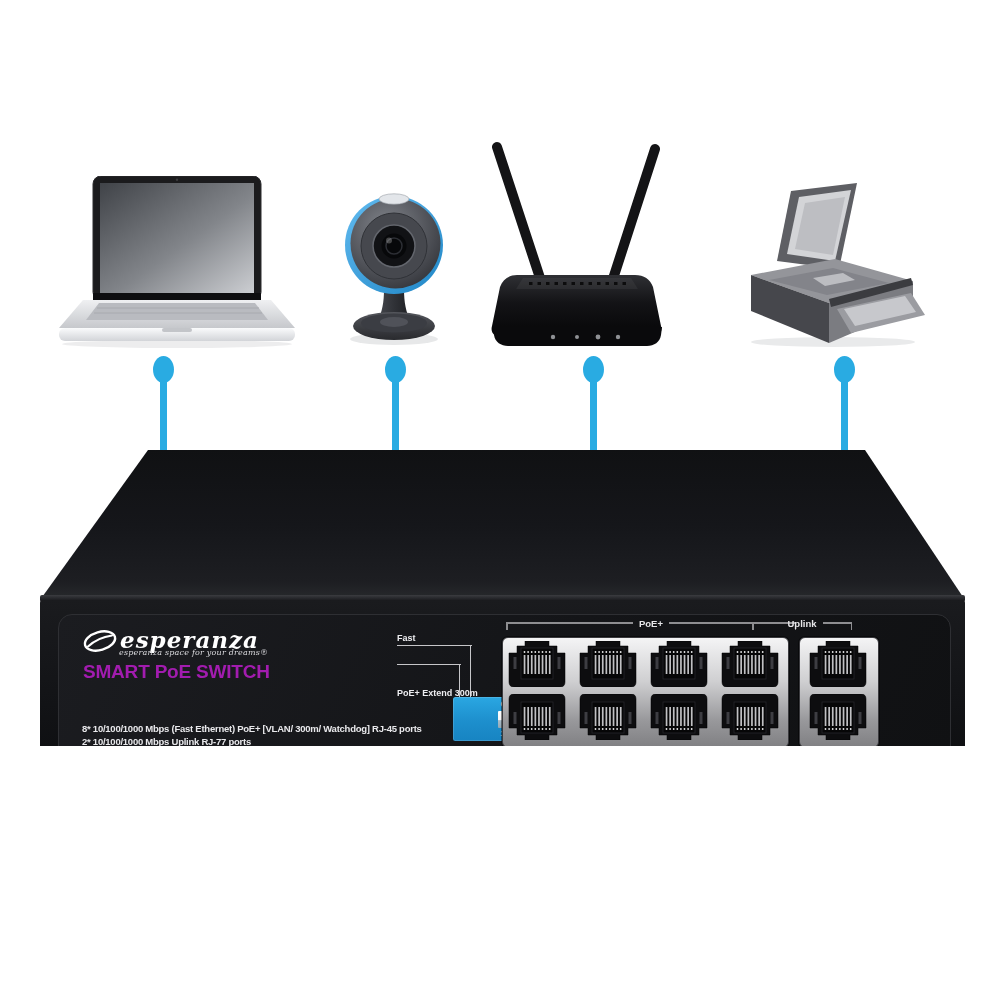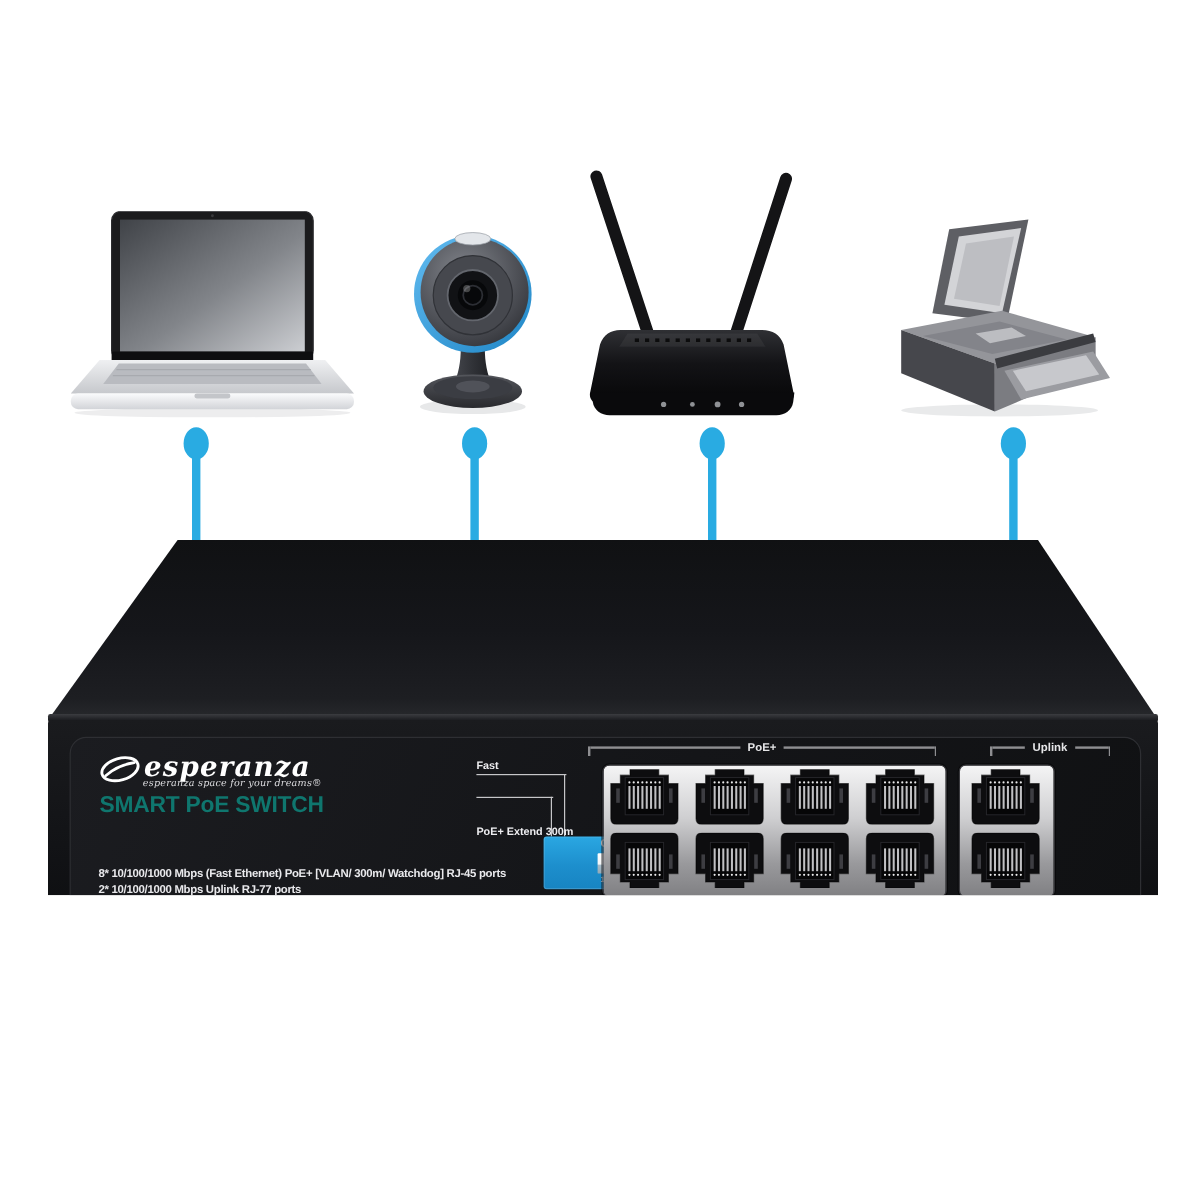--- a/index.html
+++ b/index.html
@@ -26,21 +26,21 @@
   #sw-panel{position:absolute;left:58px;top:614px;width:891px;height:147px;border-radius:14px;
           border:1px solid #2e2f33;background:linear-gradient(115deg,#1b1c20 0%,#141518 55%,#101113 100%);}
 
   
   #logo-text{position:absolute;left:120px;top:626px;color:#fff;
       font-family:"DejaVu Serif", serif;font-style:italic;font-weight:bold;
       font-size:23px;letter-spacing:1px;}
   #tagline{position:absolute;left:119px;top:648px;width:140px;color:#dddde0;
       font-family:"DejaVu Serif", serif;font-style:italic;font-size:8px;
       text-align:justify;white-space:nowrap;letter-spacing:0.2px;}
-  #title{position:absolute;left:83px;top:661px;color:#0f766e;font-weight:bold;
+  #title{position:absolute;left:83px;top:661px;color:#a21caf;font-weight:bold;
       font-size:19px;letter-spacing:-0.2px;}
   .spec{position:absolute;left:82px;color:#e9e9ec;font-weight:bold;font-size:9.5px;
       letter-spacing:-0.25px;white-space:nowrap;}
 
   
   .dip-label{position:absolute;color:#ededf0;font-weight:bold;font-size:9px;white-space:nowrap;}
   .thin-h{position:absolute;height:1.2px;background:#c6c6c9;}
   .thin-v{position:absolute;width:1.2px;background:#c6c6c9;}
   #dip{position:absolute;left:453px;top:697px;width:29px;height:44px;border-radius:2.5px;
        background:linear-gradient(180deg,#2aa7e2 0%,#1d8fcd 55%,#1784c2 100%);
@@ -236,28 +236,28 @@
       <span class="slot"></span>
     </span>
     <span class="nums">
       <span>1</span>
       <span>2</span>
     </span>
   </div>
   <div id="pwr-label">PWR</div>
   <div id="pwr-led"></div>
 
-  <div class="bracket" style="left:490px;width:290px">
+  <div class="bracket" style="left:506px;width:290px">
     <span class="tick"></span>
       <span class="line"></span>
     <span class="blabel">PoE+</span>
     <span class="line"></span>
       <span class="tick"></span>
   </div>
-  <div class="bracket" style="left:825px;width:100px">
+  <div class="bracket" style="left:752px;width:100px">
     <span class="tick"></span>
       <span class="line"></span>
     <span class="blabel">Uplink</span>
     <span class="line"></span>
       <span class="tick"></span>
   </div>
 
   <div class="plate" style="left:502px;width:285px"></div>
   <div class="plate" style="left:799px;width:78px"></div>
 

